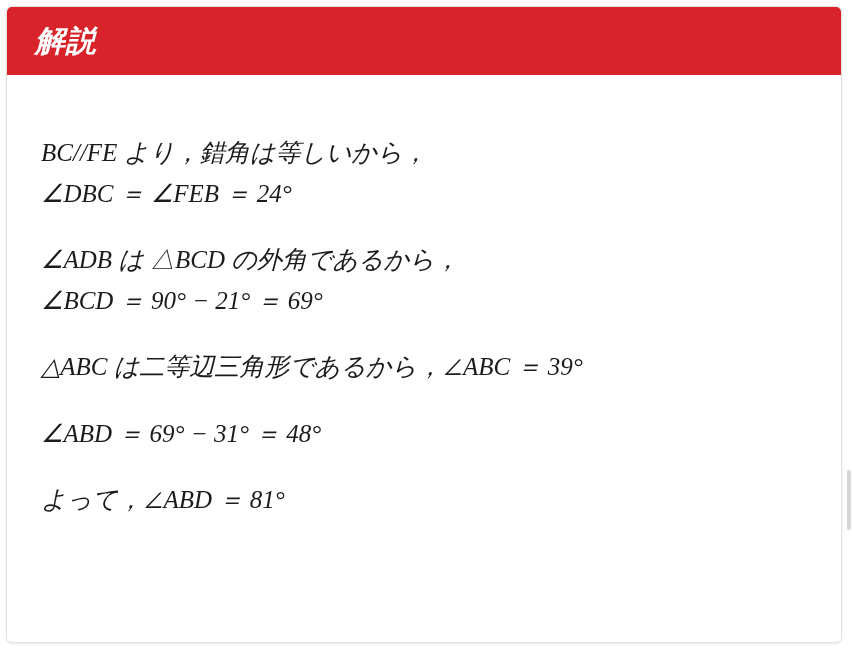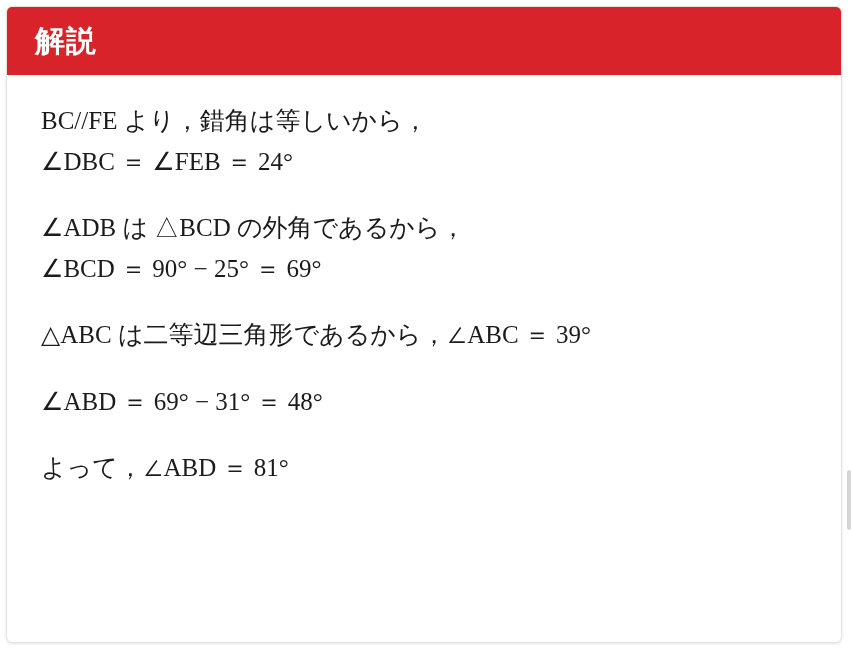--- a/index.html
+++ b/index.html
@@ -12,20 +12,21 @@
     height: 649px;
     font-family: "Liberation Serif", serif;
     overflow: hidden;
   }
   .page {
     position: relative;
     width: 852px;
     height: 493px;
     background: #ffffff;
     box-sizing: border-box;
+    font-style: italic;
   }
   .card {
     position: absolute;
     left: 6px;
     top: 6px;
     width: 836px;
     height: 637px;
     background: #ffffff;
     border: 1px solid #e3e3e3;
     border-radius: 6px;
@@ -44,20 +45,21 @@
   .card-header-title {
     color: #ffffff;
     font-family: "Liberation Sans", sans-serif;
     font-weight: bold;
     font-size: 30px;
     letter-spacing: 1px;
   }
   .card-body {
     padding: 26px 34px 20px 34px;
     box-sizing: border-box;
+    margin-top: 32px;
   }
   .math-block {
     margin-bottom: 26px;
   }
   .math-line {
     font-family: "Liberation Serif", serif;
     font-size: 25px;
     color: #1b1b1b;
     line-height: 1.62;
     white-space: pre-wrap;
@@ -85,21 +87,21 @@
 
     <div class="card-body">
 
       <div class="math-block">
         <div class="math-line">BC//FE より，錯角は等しいから，</div>
         <div class="math-line">∠DBC ＝ ∠FEB ＝ 24°</div>
       </div>
 
       <div class="math-block">
         <div class="math-line">∠ADB は △BCD の外角であるから，</div>
-        <div class="math-line">∠BCD ＝ 90° − 25° ＝ 69°</div>
+        <div class="math-line">∠BCD ＝ 90° − 21° ＝ 69°</div>
       </div>
 
       <div class="math-block">
         <div class="math-line">△ABC は二等辺三角形であるから，∠ABC ＝ 39°</div>
       </div>
 
       <div class="math-block">
         <div class="math-line">∠ABD ＝ 69° − 31° ＝ 48°</div>
       </div>
 

